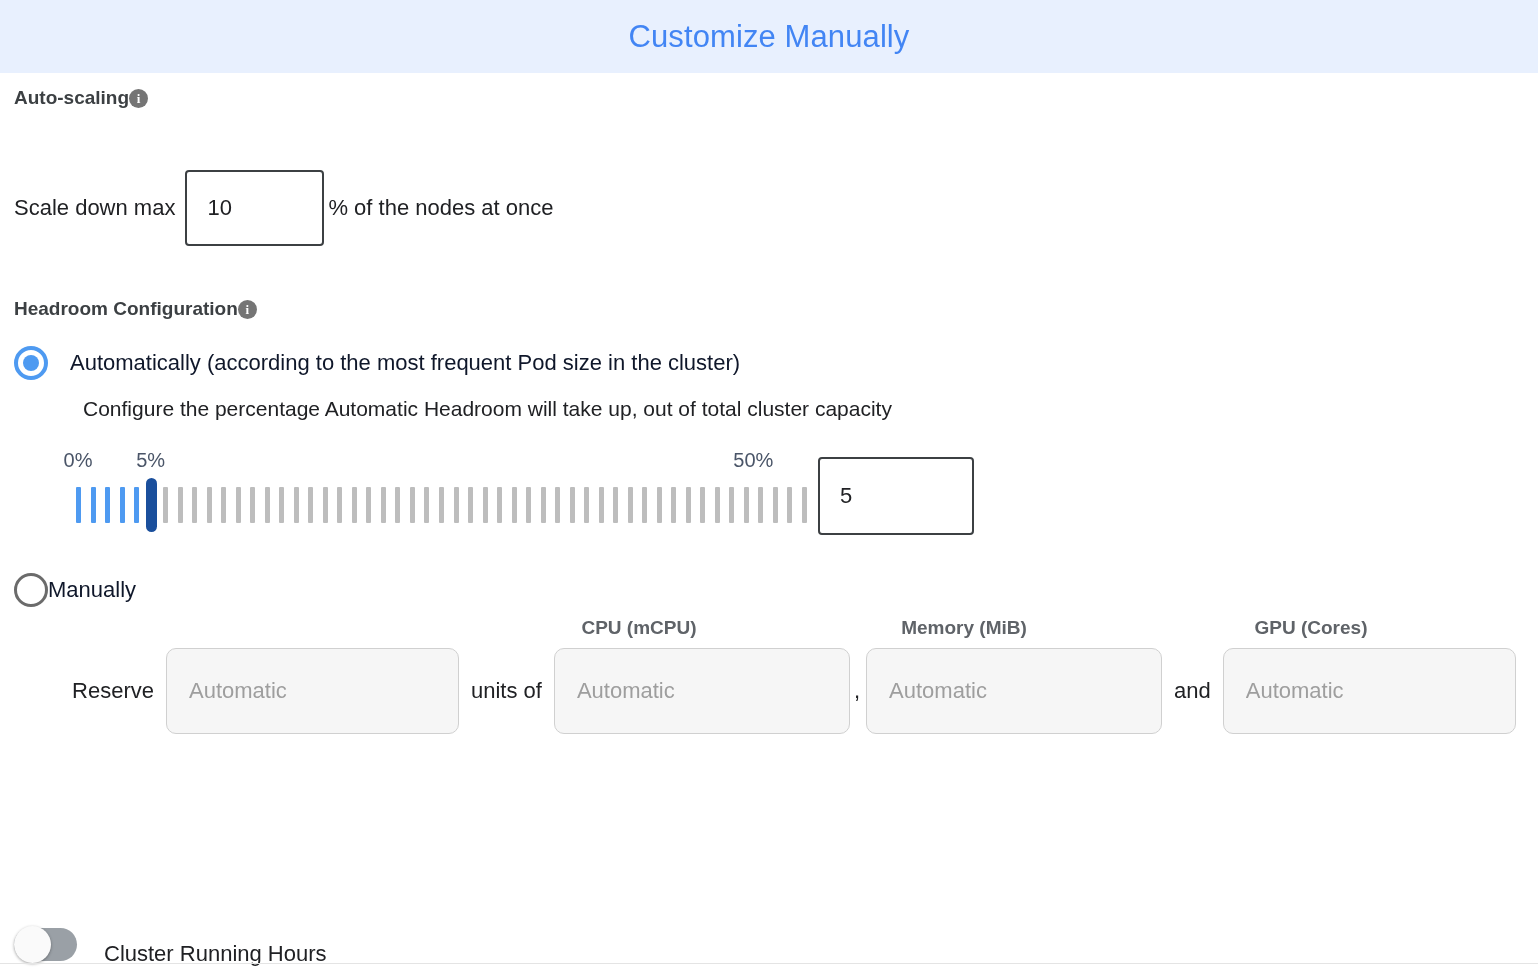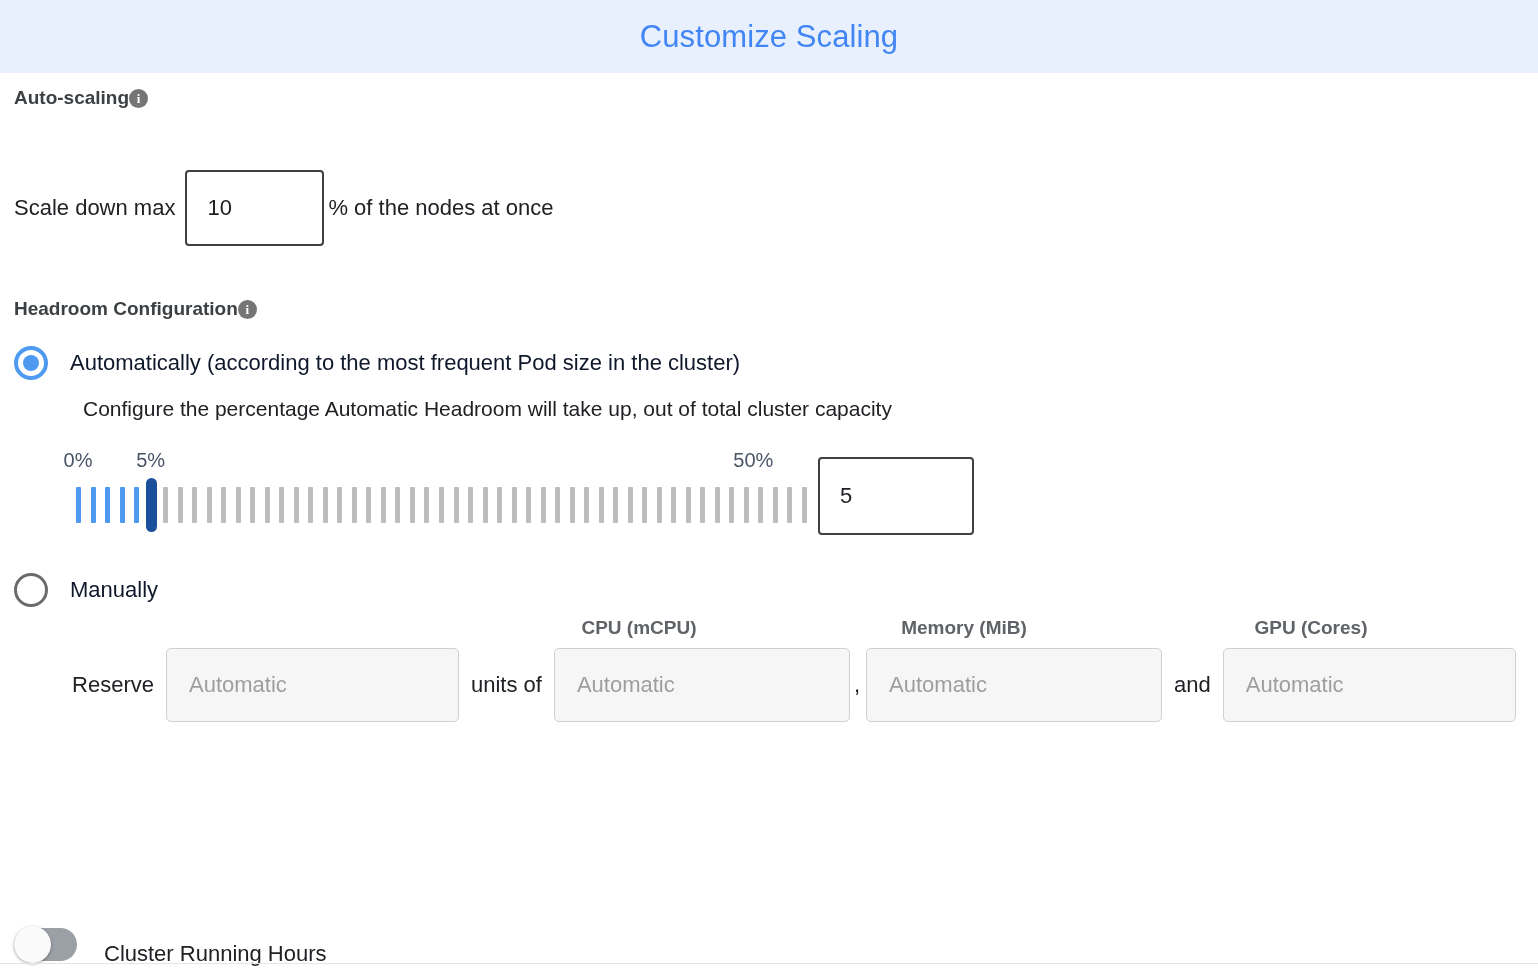--- a/index.html
+++ b/index.html
@@ -205,21 +205,20 @@
     color: #202124;
     font-family: "Liberation Sans", sans-serif;
     padding: 0 0 0 20px;
     box-sizing: border-box;
   }
 
   
   .manual-radio-row {
     display: flex;
     align-items: center;
-    gap: 22px;
     margin-top: 24px;
   }
 
   
   .reserve-wrap {
     margin-top: 10px;
     position: relative;
     height: 140px;
   }
   .col-header {
@@ -240,23 +239,23 @@
   }
   .reserve-label {
     font-size: 22px;
     color: #202124;
     width: 152px;
     text-align: right;
     padding-right: 12px;
     box-sizing: border-box;
   }
   .res-input {
-    height: 74px;
+    height: 86px;
     border: 1px solid #d0d0d0;
-    border-radius: 5px;
+    border-radius: 10px;
     background: #f6f6f6;
     font-size: 22px;
     font-family: "Liberation Sans", sans-serif;
     color: #202124;
     padding: 0 0 0 22px;
     box-sizing: border-box;
   }
   .res-input::placeholder { color: #9e9e9e; }
   .res-input.cpu-units { width: 293px; }
   .res-input.cpu { width: 296px; }
@@ -306,21 +305,21 @@
     right: 0;
     top: 963px;
     height: 1px;
     background: #e4e4e4;
   }
 </style>
 </head>
 <body>
 
 <div class="header-band">
-  <div class="header-title">Customize Scaling</div>
+  <div class="header-title">Customize Manually</div>
 </div>
 
 <div class="content">
 
   <div class="section-label autoscaling-label">
     <span>Auto-scaling</span>
     <span class="info-icon">i</span>
   </div>
 
 

